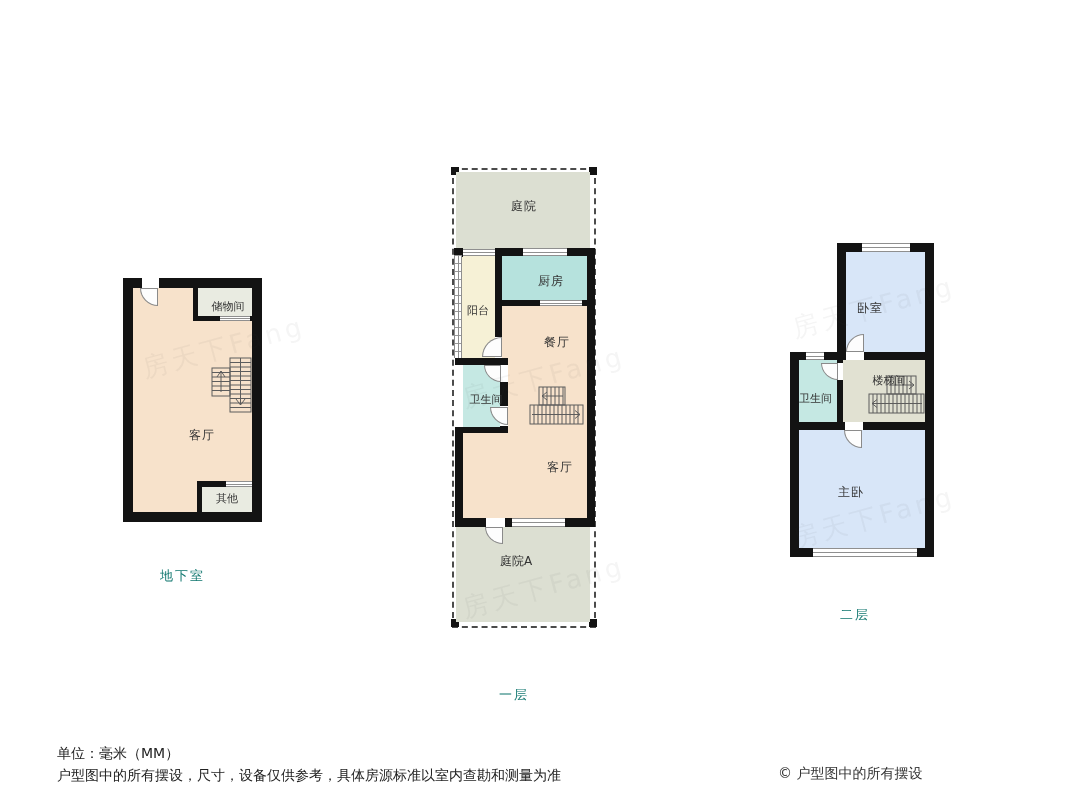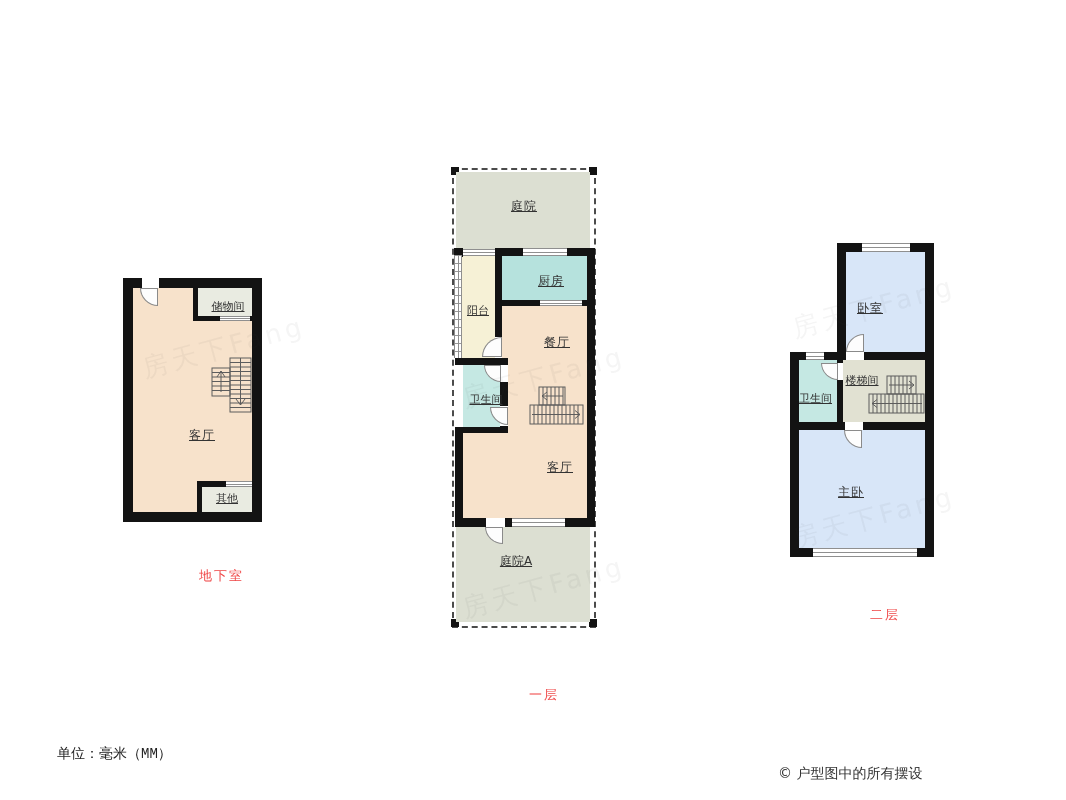--- a/index.html
+++ b/index.html
@@ -5,25 +5,25 @@
   html,body{margin:0;padding:0;background:#fff;}
   #canvas{
     position:relative;width:1066px;height:800px;background:#ffffff;overflow:hidden;
     font-family:"DejaVu Sans","Liberation Sans",sans-serif;
   }
   .wall{position:absolute;background:#131313;}
   .fill{position:absolute;}
   .gap{position:absolute;background:#ffffff;}
   .rlabel{
     position:absolute;font-size:12px;color:#333;text-align:center;
-    line-height:1.2;letter-spacing:1px;white-space:nowrap;text-decoration:underline;
+    line-height:1.2;letter-spacing:1px;white-space:nowrap;
   }
   .rlabel.small{font-size:11px;letter-spacing:0;}
   .flabel{
-    position:absolute;font-size:13px;color:#ef4444;text-align:right;
+    position:absolute;font-size:13px;color:#0f766e;text-align:left;
     letter-spacing:2px;white-space:nowrap;
   }
   .ftext{position:absolute;font-size:14px;color:#222;white-space:nowrap;}
   .dashed{
     position:absolute;border:2px dashed #4b4b4b;background:transparent;
   }
   .csq{position:absolute;width:8px;height:8px;background:#131313;}
   
   .win-h{
     position:absolute;background:#fff;box-sizing:border-box;
@@ -190,26 +190,27 @@
           <path d="M23 11H48 M48 11L43 7 M48 11L43 15"></path>
           <rect x="3" y="20" width="55" height="19"></rect>
           <path d="M7 20V39 M11 20V39 M15 20V39 M19 20V39 M23 20V39 M27 20V39 M31 20V39 M35 20V39 M39 20V39 M43 20V39 M47 20V39 M51 20V39 M55 20V39"></path>
           <path d="M56 29.5H6 M6 29.5L11 25.5 M6 29.5L11 33.5"></path>
         </g>
       </svg>
     </div>
 
     <div class="rlabel" style="left:840px;top:301px;width:60px;">卧室</div>
     <div class="rlabel small" style="left:793px;top:392px;width:45px;">卫生间</div>
-    <div class="rlabel small" style="left:844px;top:374px;width:36px;">楼梯间</div>
+    <div class="rlabel small" style="left:844px;top:374px;width:36px;padding-left:27px;">楼梯间</div>
     <div class="rlabel" style="left:826px;top:485px;width:50px;">主卧</div>
     <div class="flabel" style="left:840px;top:606px;width:60px;">二层</div>
   </div>
 
   <div class="wm" style="left:140px;top:330px;">房天下Fang</div>
   <div class="wm" style="left:460px;top:360px;">房天下Fang</div>
   <div class="wm" style="left:790px;top:290px;">房天下Fang</div>
   <div class="wm" style="left:460px;top:570px;">房天下Fang</div>
   <div class="wm" style="left:790px;top:500px;">房天下Fang</div>
 
-  <div class="ftext" style="left:57px;top:745px;font-family:Liberation Mono, monospace;">单位：毫米（MM）</div>
+  <div class="ftext" style="left:57px;top:745px;">单位：毫米（MM）</div>
+  <div class="ftext" style="left:57px;top:767px;">户型图中的所有摆设，尺寸，设备仅供参考，具体房源标准以室内查勘和测量为准</div>
   <div class="ftext" style="left:778px;top:765px;color:#333;">© 户型图中的所有摆设</div>
 </div>
 
 </body></html>

